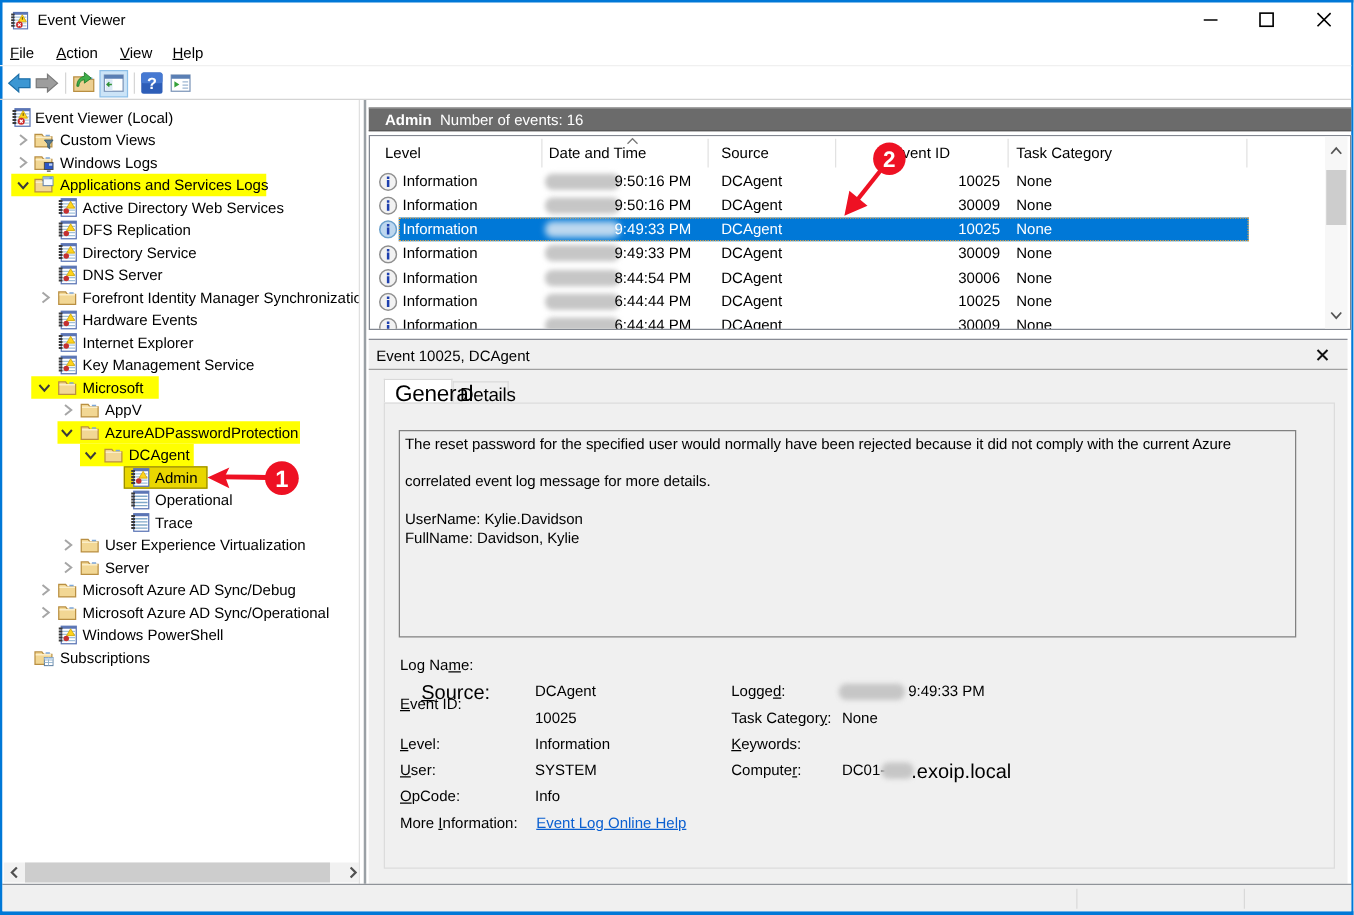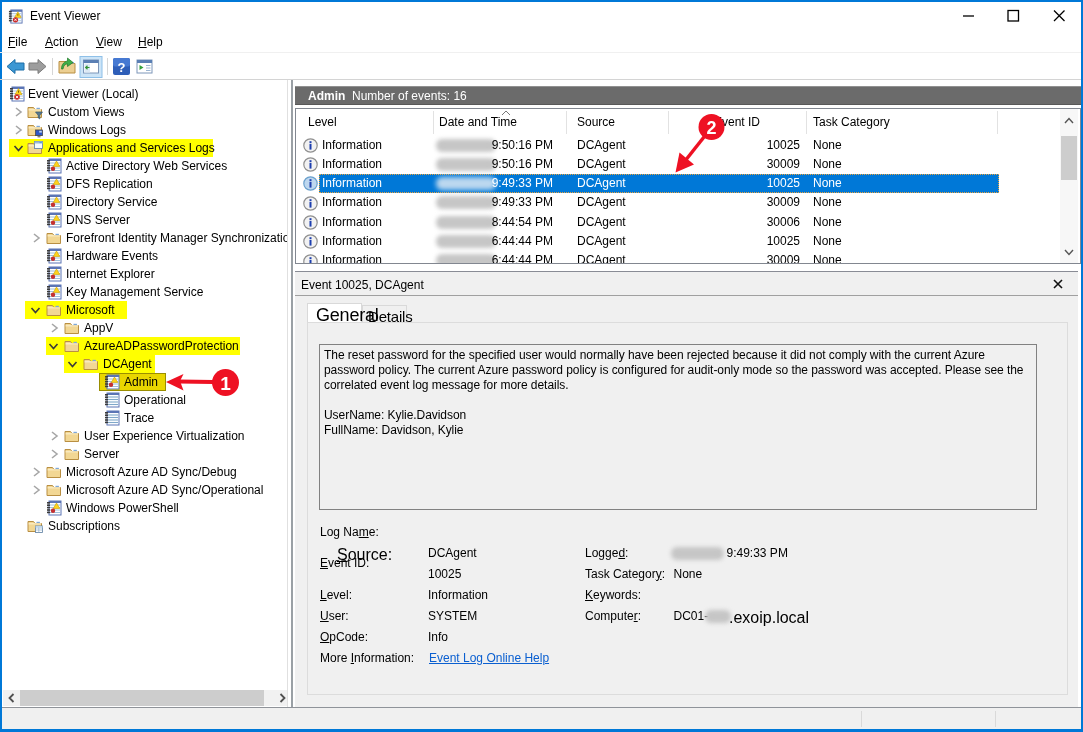--- a/index.html
+++ b/index.html
@@ -568,21 +568,20 @@
         <path d="M2 2 L10 10 M10 2 L2 10" stroke="#111" stroke-width="1.6"></path>
       </svg>
 <div class="abs" style="left:0;top:23px;width:783px;height:1px;background:#a0a0a0"></div>
 <div class="abs" style="left:67px;top:33px;width:45px;height:17px;background:#f0f0f0;border:1px solid #d9d9d9;border-bottom:none"></div>
 <div class="abs" style="left:12px;top:31px;width:55px;height:19px;background:#fff;border:1px solid #d9d9d9;border-bottom:none"></div>
 <div class="abs" style="left:21px;top:33px;font-size:18px;letter-spacing:-0.2px">General</div>
 <div class="abs" style="left:73px;top:36px;font-size:15px;letter-spacing:-0.2px">Details</div>
 <div class="abs" style="left:11.5px;top:49.5px;width:761px;height:373px;background:#f0f0f0;border:1px solid #dcdcdc"></div>
 <div class="abs" style="left:23.5px;top:71.5px;width:718px;height:166px;background:#f0f0f0;border:1px solid #818181"></div>
 <div class="abs" style="left:29px;top:75.5px;font-size:12px;letter-spacing:-0.05px;white-space:nowrap">The reset password for the specified user would normally have been rejected because it did not comply with the current Azure</div>
-<div class="abs" style="left:29px;top:90.5px;font-size:12px;letter-spacing:-0.05px;white-space:nowrap">password policy. The current Azure password policy is configured for audit-only mode so the password was accepted. Please see the</div>
 <div class="abs" style="left:29px;top:105.5px;font-size:12px;letter-spacing:-0.05px;white-space:nowrap">correlated event log message for more details.</div>
 <div class="abs" style="left:29px;top:135.5px;font-size:12px;letter-spacing:-0.05px;white-space:nowrap">UserName: Kylie.Davidson</div>
 <div class="abs" style="left:29px;top:150.5px;font-size:12px;letter-spacing:-0.05px;white-space:nowrap">FullName: Davidson, Kylie</div>
 <div class="lbl" style="left:25px;top:252.5px;font-size:12px">Log Na<u>m</u>e:</div>
 <div class="lbl" style="left:42px;top:273.5px;font-size:16px"><u>S</u>ource:</div>
 <div class="lbl" style="left:25px;top:284px;font-size:12px"><u>E</u>vent ID:</div>
 <div class="lbl" style="left:25px;top:315.5px;font-size:12px"><u>L</u>evel:</div>
 <div class="lbl" style="left:25px;top:336.5px;font-size:12px"><u>U</u>ser:</div>
 <div class="lbl" style="left:25px;top:357.5px;font-size:12px"><u>O</u>pCode:</div>
 <div class="lbl" style="left:25px;top:378.5px;font-size:12px">More <u>I</u>nformation:</div>

